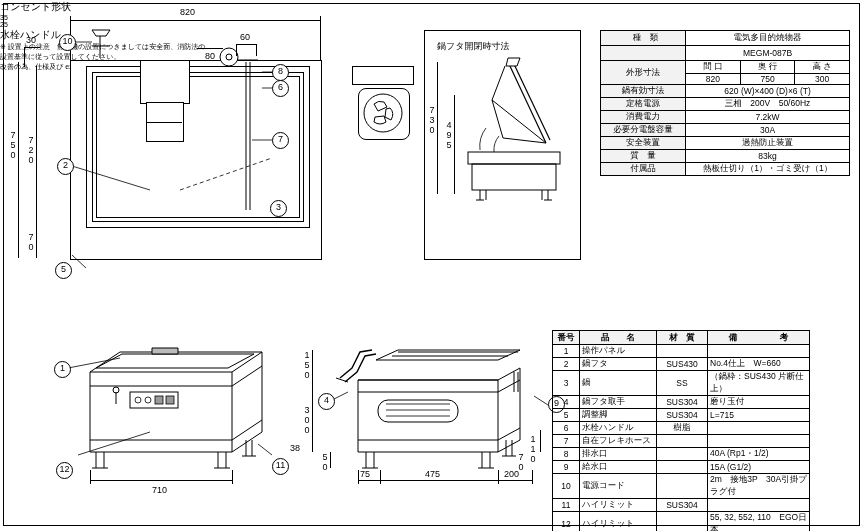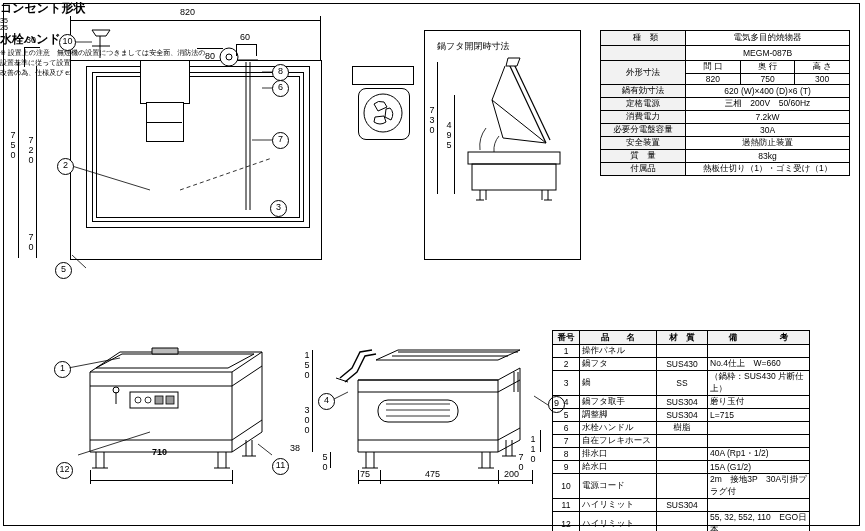--- a/index.html
+++ b/index.html
@@ -3,21 +3,21 @@
 <meta charset="utf-8">
 <style>
   html,body{margin:0;padding:0;background:#fff;}
   body{font-family:"Liberation Sans","DejaVu Sans",sans-serif;}
   #sheet{position:relative;width:865px;height:531px;background:#fff;overflow:hidden;}
   #frame{position:absolute;left:3px;top:3px;width:857px;height:523px;border:1px solid #000;box-sizing:border-box;}
   .line{position:absolute;background:#000;}
   .hl{height:1px;}
   .vl{width:1px;}
   .txt{position:absolute;font-size:9px;color:#000;white-space:nowrap;line-height:1;}
-  .txt8{font-size:12px;font-weight:bold;}
+  .txt8{font-size:10px;}
   .txt7{font-size:7px;}
   .vert{writing-mode:vertical-rl;text-orientation:upright;}
   .circ{position:absolute;border:1px solid #000;border-radius:50%;width:15px;height:15px;
         font-size:9px;line-height:13px;text-align:center;background:#fff;color:#000;}
   table{border-collapse:collapse;}
   .spec td,.parts td,.parts th{border:1px solid #000;font-size:8.5px;padding:0 2px;color:#000;}
   .spec{position:absolute;}
   .parts{position:absolute;}
   .ctr{text-align:center;}
   .lft{text-align:left;}
@@ -212,21 +212,21 @@
     <path d="M246,440 L246,456 M252,440 L252,456 M242,456 L256,456" stroke="#000" fill="none" stroke-width="1"></path>
 
     <path d="M116,392 L116,404" stroke="#000" fill="none" stroke-width="1"></path>
     <circle cx="116" cy="390" r="3" stroke="#000" fill="none" stroke-width="1"></circle>
   </svg>
   <div class="txt8" style="left:104px;top:404px;">水栓ハンドル</div>
 
   <div class="line hl" style="left:90px;top:480px;width:142px;"></div>
   <div class="line vl" style="left:90px;top:470px;height:14px;"></div>
   <div class="line vl" style="left:232px;top:470px;height:14px;"></div>
-  <div class="txt" style="left:152px;top:448px;font-weight:bold;">710</div>
+  <div class="txt" style="left:152px;top:486px;">710</div>
 
   <div class="circ" style="left:54px;top:361px;">1</div>
   <div class="circ" style="left:56px;top:462px;">12</div>
   <div class="circ" style="left:272px;top:458px;">11</div>
 
   <svg width="865" height="531">
 
     <path d="M376,360 L498,360 L520,350 L398,350 Z" stroke="#000" fill="none" stroke-width="1"></path>
     <path d="M398,352 L518,352" stroke="#000" fill="none" stroke-width="1"></path>
     <path d="M392,356 L508,356" stroke="#000" fill="none" stroke-width="1"></path>

